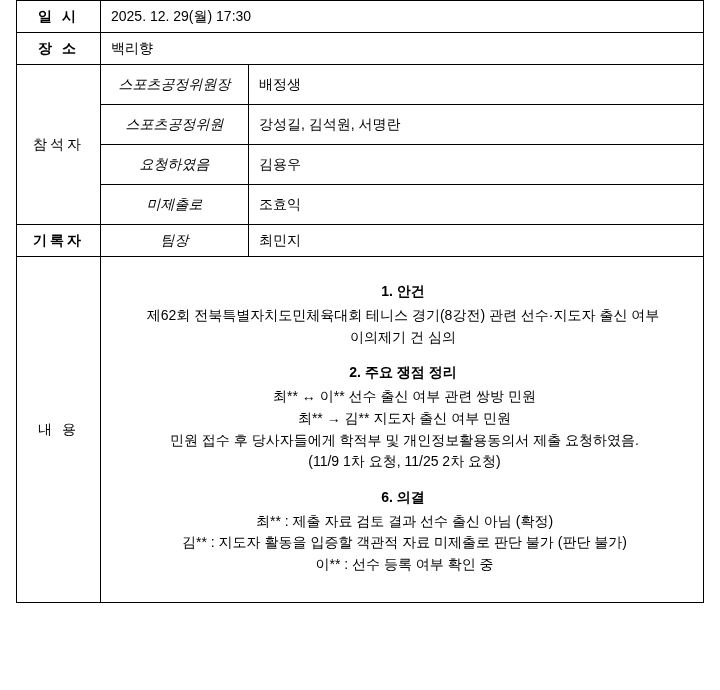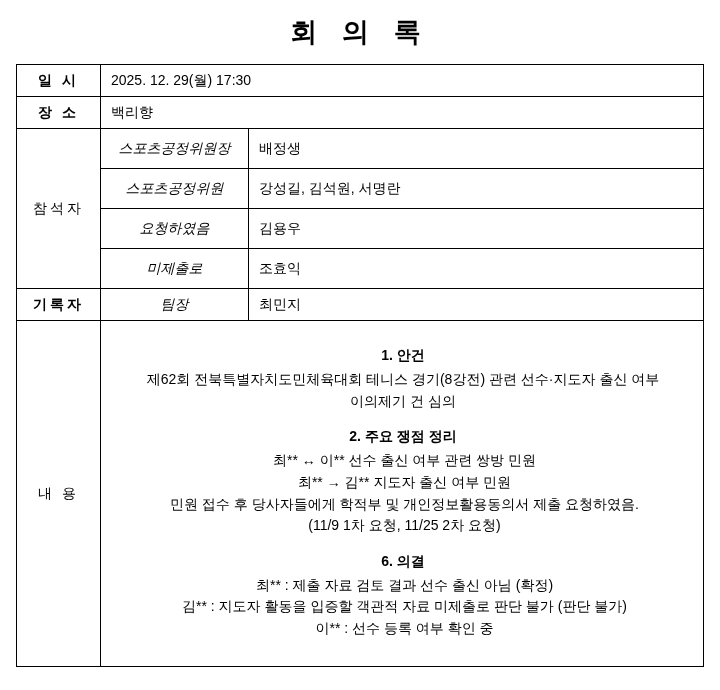--- a/index.html
+++ b/index.html
@@ -94,21 +94,20 @@
     letter-spacing: 3px;
     font-size: 14.5px;
     vertical-align: middle;
   }
 </style>
 </head>
 <body>
 
 <div class="page">
 
-  <div class="doc-title">회 의 록</div>
 
   <table class="minutes">
     <colgroup>
       <col style="width:84px">
       <col style="width:148px">
       <col>
     </colgroup>
     <tbody>
       <tr class="row-h">
         <td class="label-cell">일 시</td>

